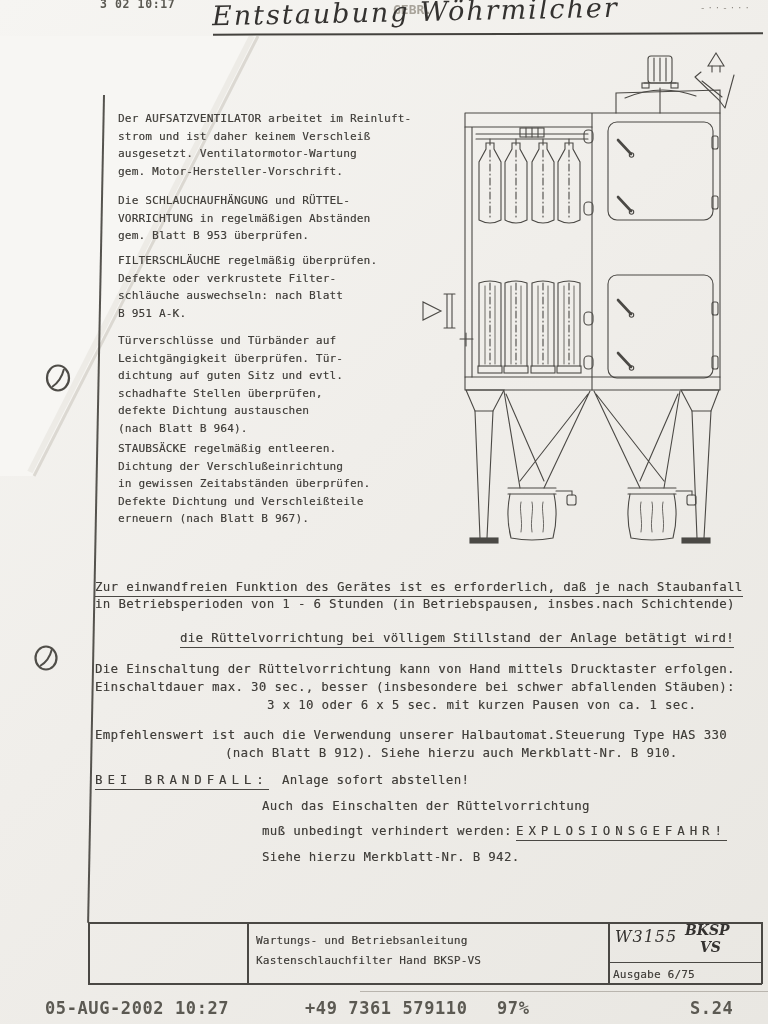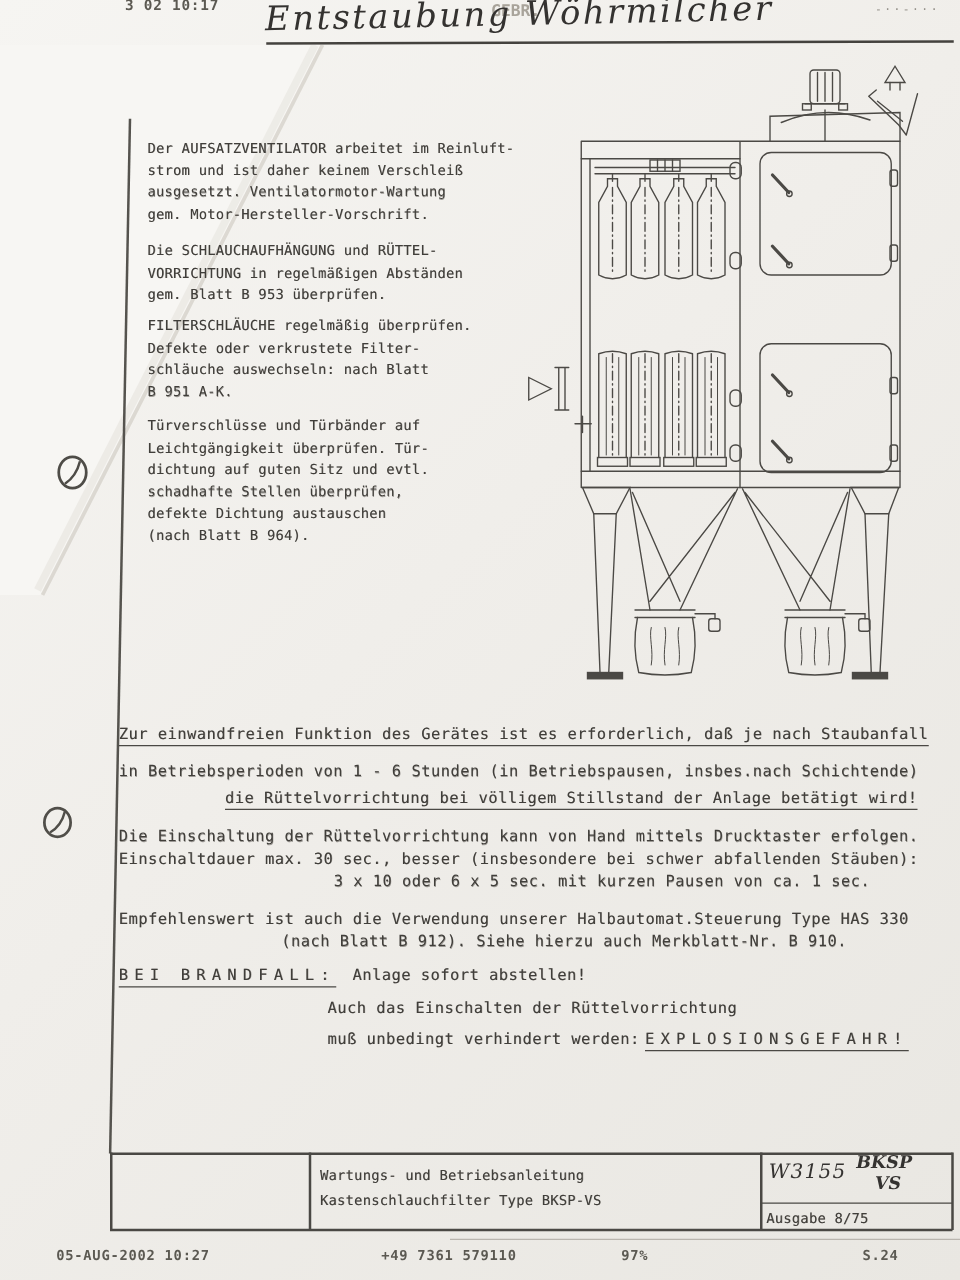--- a/index.html
+++ b/index.html
@@ -18,21 +18,21 @@
   .typed-m{
     position:absolute;white-space:pre;
     font-size:12.3px;letter-spacing:0.4px;line-height:18px;
     color:#403e3a;text-shadow:0.3px 0.3px 0.5px rgba(90,86,80,0.55);
   }
   .u{border-bottom:1.2px solid #4a4844;padding-bottom:1.5px;text-align:right;}
   .sp{letter-spacing:5px;}
   .hand{font-family:"DejaVu Serif","Liberation Serif",serif;font-style:italic;color:#343230;}
   .faxtext{
     position:absolute;font-family:"DejaVu Sans Mono","Liberation Mono",monospace;
-    font-weight:bold;font-size:11px;letter-spacing:0.6px;color:#5b5952;
+    font-weight:bold;font-size:17px;letter-spacing:0.6px;color:#5b5952;
   }
   .rule{position:absolute;background:#44423e;}
   .tb-line{position:absolute;background:#4a4844;}
 </style>
 </head>
 <body>
 
 <div class="page">
 
   <svg class="abs" style="left:0;top:36px" width="270" height="450">
@@ -69,20 +69,25 @@
   <div class="typed" style="left:118px;top:252px">FILTERSCHLÄUCHE regelmäßig überprüfen.
 Defekte oder verkrustete Filter-
 schläuche auswechseln: nach Blatt
 B 951 A-K.</div>
   <div class="typed" style="left:118px;top:332px">Türverschlüsse und Türbänder auf
 Leichtgängigkeit überprüfen. Tür-
 dichtung auf guten Sitz und evtl.
 schadhafte Stellen überprüfen,
 defekte Dichtung austauschen
 (nach Blatt B 964).</div>
+  <div class="typed" style="left:118px;top:440px">STAUBSÄCKE regelmäßig entleeren.
+Dichtung der Verschlußeinrichtung
+in gewissen Zeitabständen überprüfen.
+Defekte Dichtung und Verschleißteile
+erneuern (nach Blatt B 967).</div>
 
   <svg class="abs" style="left:420px;top:50px" width="340" height="525" viewBox="0 0 340 525">
     <g stroke="#4b4945" stroke-width="1.1" fill="none" stroke-linecap="round">
 
       <path d="M296,3 L288,16 L304,16 Z"></path>
       <path d="M292,16 L292,22 M300,16 L300,22"></path>
 
       <path d="M275,27 L299,50 L305,58 M314,25 L305,58 M275,27 L281,22 M282,31 L302,47"></path>
 
       <rect x="228" y="6" width="24" height="27" rx="3"></rect>
@@ -162,50 +167,51 @@
         <rect x="147" y="445" width="9" height="10" rx="2"></rect>
       <path d="M208,438 L256,438 M208,444 L256,444"></path>
       <path d="M210,444 C207,459 207,473 211,488 M254,444 C257,459 257,473 253,488 M211,488 Q232,492 253,488"></path>
       <path stroke-width="0.8" d="M221,452 c-2,8 2,18 0,30 M232,452 c2,8 -2,18 0,30 M243,452 c-2,8 2,18 0,30"></path>
       <path d="M256,441 L272,441 L272,445"></path>
         <rect x="267" y="445" width="9" height="10" rx="2"></rect>
     </g>
   </svg>
 
   <div class="typed-m" style="left:95px;top:578px"><span class="u">Zur einwandfreien Funktion des Gerätes ist es erforderlich, daß je nach Staubanfall</span></div>
-  <div class="typed-m" style="left:95px;top:608px">in Betriebsperioden von 1 - 6 Stunden (in Betriebspausen, insbes.nach Schichtende)</div>
+  <div class="typed-m" style="left:95px;top:595px">in Betriebsperioden von 1 - 6 Stunden (in Betriebspausen, insbes.nach Schichtende)</div>
   <div class="typed-m" style="left:180px;top:629px"><span class="u">die Rüttelvorrichtung bei völligem Stillstand der Anlage betätigt wird!</span></div>
 
   <div class="typed-m" style="left:95px;top:660px">Die Einschaltung der Rüttelvorrichtung kann von Hand mittels Drucktaster erfolgen.</div>
   <div class="typed-m" style="left:95px;top:678px">Einschaltdauer max. 30 sec., besser (insbesondere bei schwer abfallenden Stäuben):</div>
   <div class="typed-m" style="left:267px;top:696px">3 x 10 oder 6 x 5 sec. mit kurzen Pausen von ca. 1 sec.</div>
 
   <div class="typed-m" style="left:95px;top:726px">Empfehlenswert ist auch die Verwendung unserer Halbautomat.Steuerung Type HAS 330</div>
   <div class="typed-m" style="left:225px;top:744px">(nach Blatt B 912). Siehe hierzu auch Merkblatt-Nr. B 910.</div>
 
   <div class="typed-m" style="left:95px;top:771px"><span class="u sp">BEI BRANDFALL:</span></div>
   <div class="typed-m" style="left:262px;top:797px">Auch das Einschalten der Rüttelvorrichtung</div>
   <div class="typed-m" style="left:282px;top:771px">Anlage sofort abstellen!</div>
   <div class="typed-m" style="left:262px;top:822px">muß unbedingt verhindert werden:</div>
   <div class="typed-m" style="left:516px;top:822px"><span class="u sp">EXPLOSIONSGEFAHR!</span></div>
+  <div class="typed-m" style="left:262px;top:848px">Siehe hierzu Merkblatt-Nr. B 942.</div>
 
   <div class="tb-line" style="left:88px;top:922px;width:674px;height:1.6px"></div>
   <div class="tb-line" style="left:88px;top:983px;width:674px;height:1.6px"></div>
   <div class="tb-line" style="left:88px;top:922px;width:1.6px;height:62px"></div>
   <div class="tb-line" style="left:247px;top:922px;width:1.6px;height:62px"></div>
   <div class="tb-line" style="left:608px;top:922px;width:1.6px;height:62px"></div>
   <div class="tb-line" style="left:761px;top:922px;width:1.6px;height:62px"></div>
   <div class="tb-line" style="left:608px;top:962px;width:154px;height:1.4px"></div>
 
   <div class="typed" style="left:256px;top:929px;line-height:23px">Wartungs- und Betriebsanleitung</div>
-  <div class="typed" style="left:256px;top:952px">Kastenschlauchfilter Type BKSP-VS</div>
+  <div class="typed" style="left:256px;top:952px">Kastenschlauchfilter Hand BKSP-VS</div>
   <div class="abs hand" style="left:615px;top:927px;font-size:16px;letter-spacing:1px">W3155</div>
   <div class="abs hand" style="left:685px;top:922px;font-size:14px;font-weight:bold">BKSP</div>
   <div class="abs hand" style="left:700px;top:939px;font-size:14px;font-weight:bold">VS</div>
-  <div class="typed" style="left:613px;top:966px">Ausgabe 8/75</div>
+  <div class="typed" style="left:613px;top:966px">Ausgabe 6/75</div>
 
   <div class="abs" style="left:360px;top:991px;width:408px;height:1px;background:#b9b5ae"></div>
   <div class="faxtext" style="left:45px;top:998px">05-AUG-2002  10:27</div>
   <div class="faxtext" style="left:305px;top:998px">+49 7361 579110</div>
   <div class="faxtext" style="left:497px;top:998px">97%</div>
   <div class="faxtext" style="left:690px;top:998px">S.24</div>
 
 </div>
 
 </body></html>

